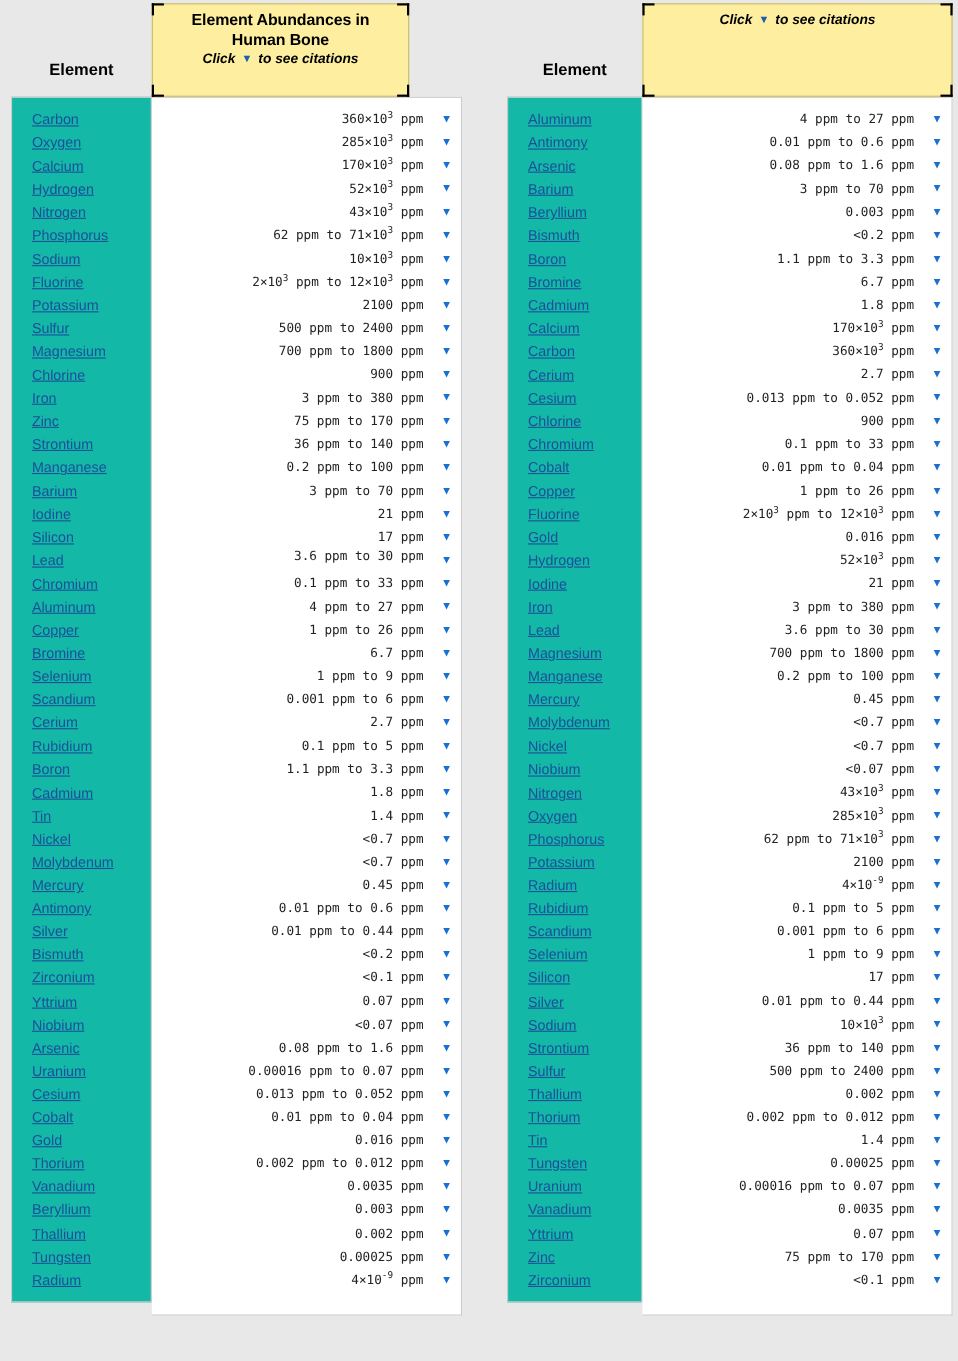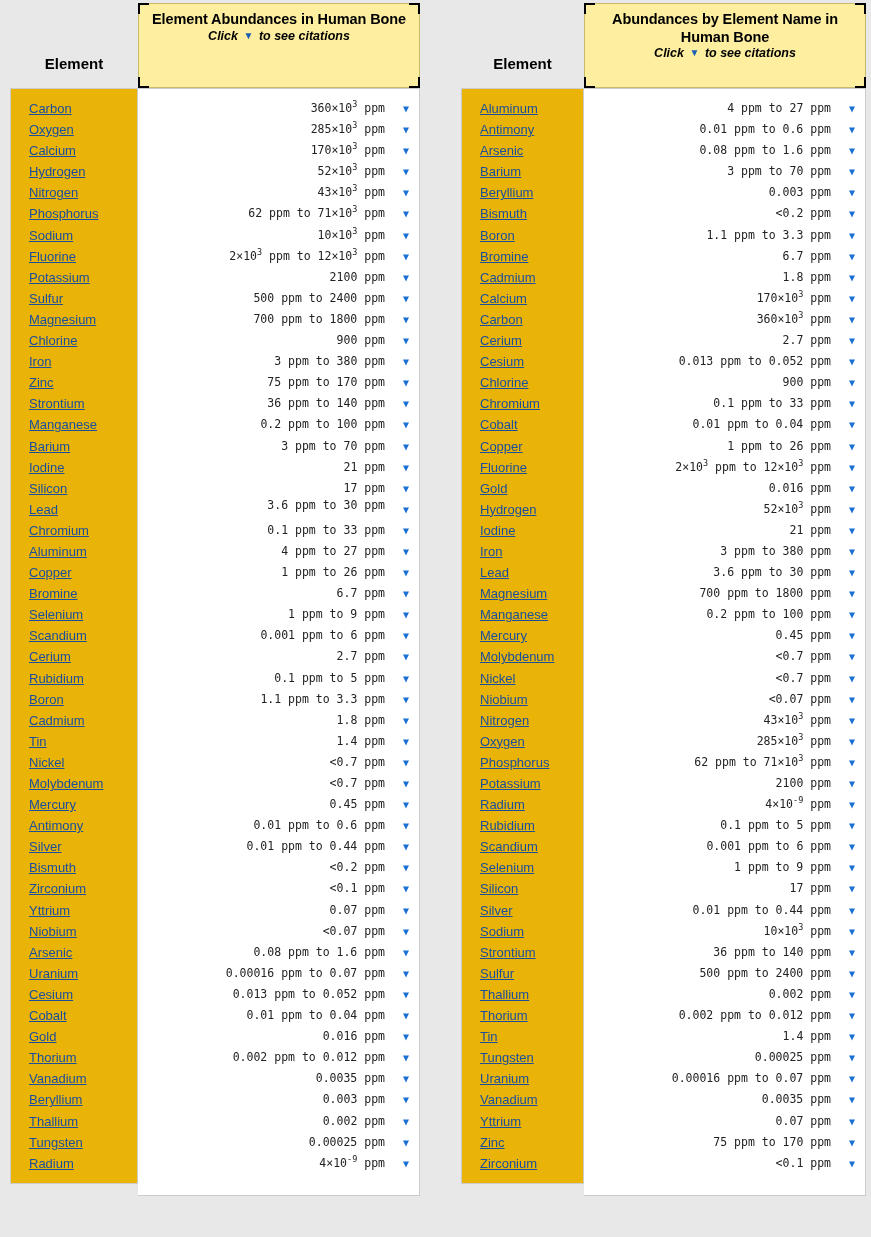--- a/index.html
+++ b/index.html
@@ -45,21 +45,21 @@
   
   .title-card {
     position: relative;
     box-sizing: border-box;
     background: #fdeea0;
     border: 1px solid #c9b96a;
     height: 85px;
     padding: 7px 10px 0 10px;
     text-align: center;
   }
-  .title-card-l { width: 282px; }
+  .title-card-l { width: 234px; }
   .title-card-r { width: 282px; }
 
   .title-main {
     font-size: 14.5px;
     font-weight: bold;
     color: #000;
     line-height: 1.22;
     letter-spacing: -0.1px;
   }
   .title-sub {
@@ -86,21 +86,21 @@
   .bracket.tl { top: -1px; left: -1px;  border-top: 2px solid #000; border-left: 2px solid #000; }
   .bracket.tr { top: -1px; right: -1px; border-top: 2px solid #000; border-right: 2px solid #000; }
   .bracket.bl { bottom: -1px; left: -1px;  border-bottom: 2px solid #000; border-left: 2px solid #000; }
   .bracket.br { bottom: -1px; right: -1px; border-bottom: 2px solid #000; border-right: 2px solid #000; }
 
   
   .body-row { display: flex; align-items: flex-start; }
 
   .col-names {
     box-sizing: border-box;
-    background: #eab308;
+    background: #14b8a6;
     border: 1px solid #cccccc;
     padding: 9px 0 9px 0;
   }
   .col-names-l { width: 128px; }
   .col-names-r { width: 123px; }
 
   .col-values {
     box-sizing: border-box;
     background: #ffffff;
     border: 1px solid #cccccc;
@@ -284,21 +284,20 @@
   </div>
 
   <div class="table-block tb-right">
     <div class="header-row">
       <div class="elem-head elem-head-r">Element</div>
       <div class="title-card title-card-r">
         <span class="bracket tl"></span>
         <span class="bracket tr"></span>
         <span class="bracket bl"></span>
         <span class="bracket br"></span>
-        <div class="title-main">Abundances by Element Name in Human Bone</div>
         <div class="title-sub">
           <span>Click</span>
           <span class="caret">▼</span>
           <span>to see citations</span>
         </div>
       </div>
     </div>
     <div class="body-row">
       <div class="col-names col-names-r">
           <div class="name-cell"><a>Aluminum</a></div>

